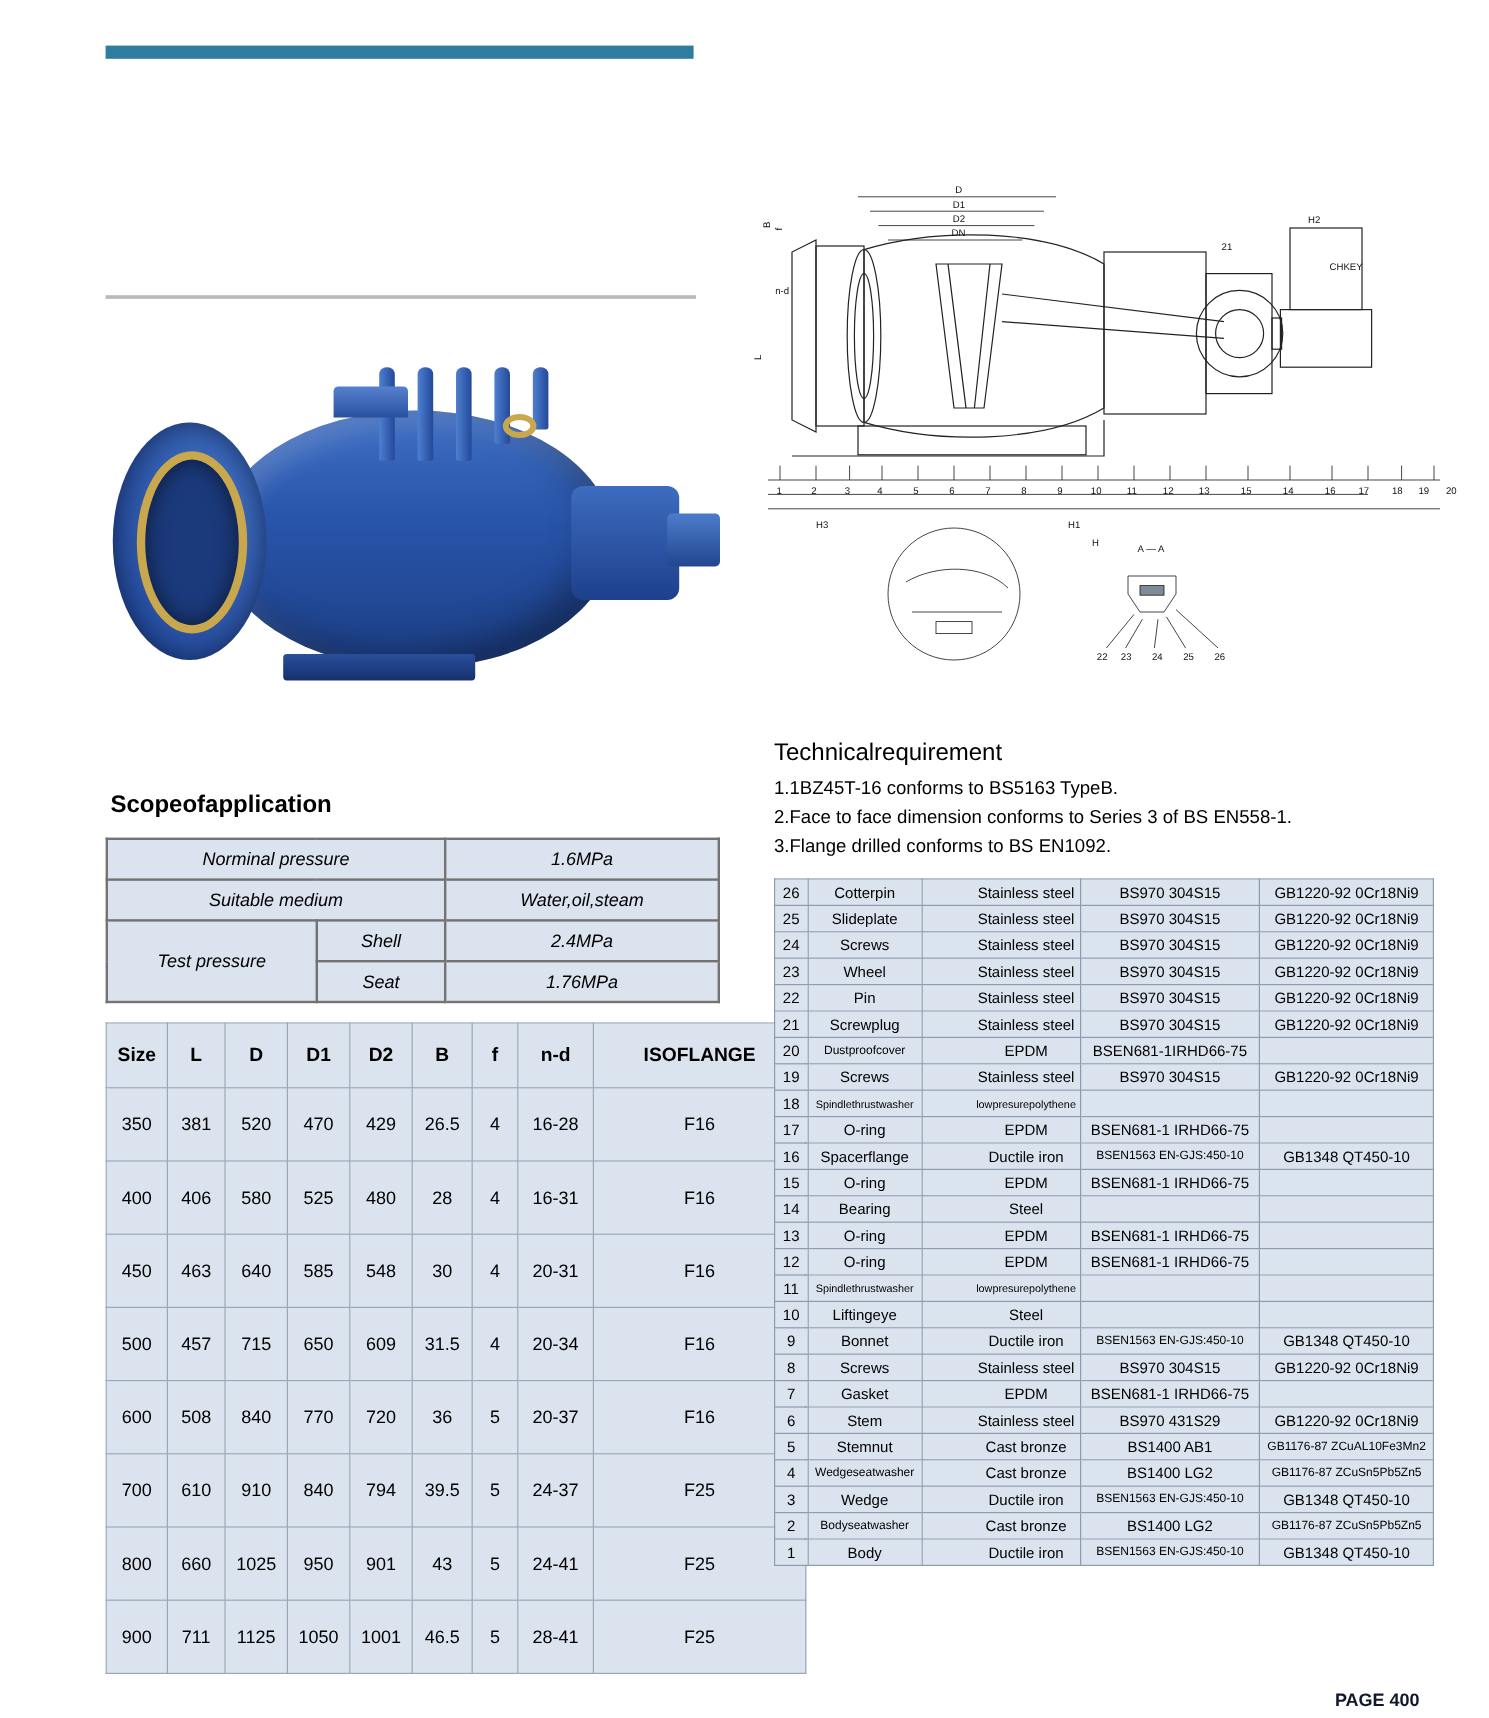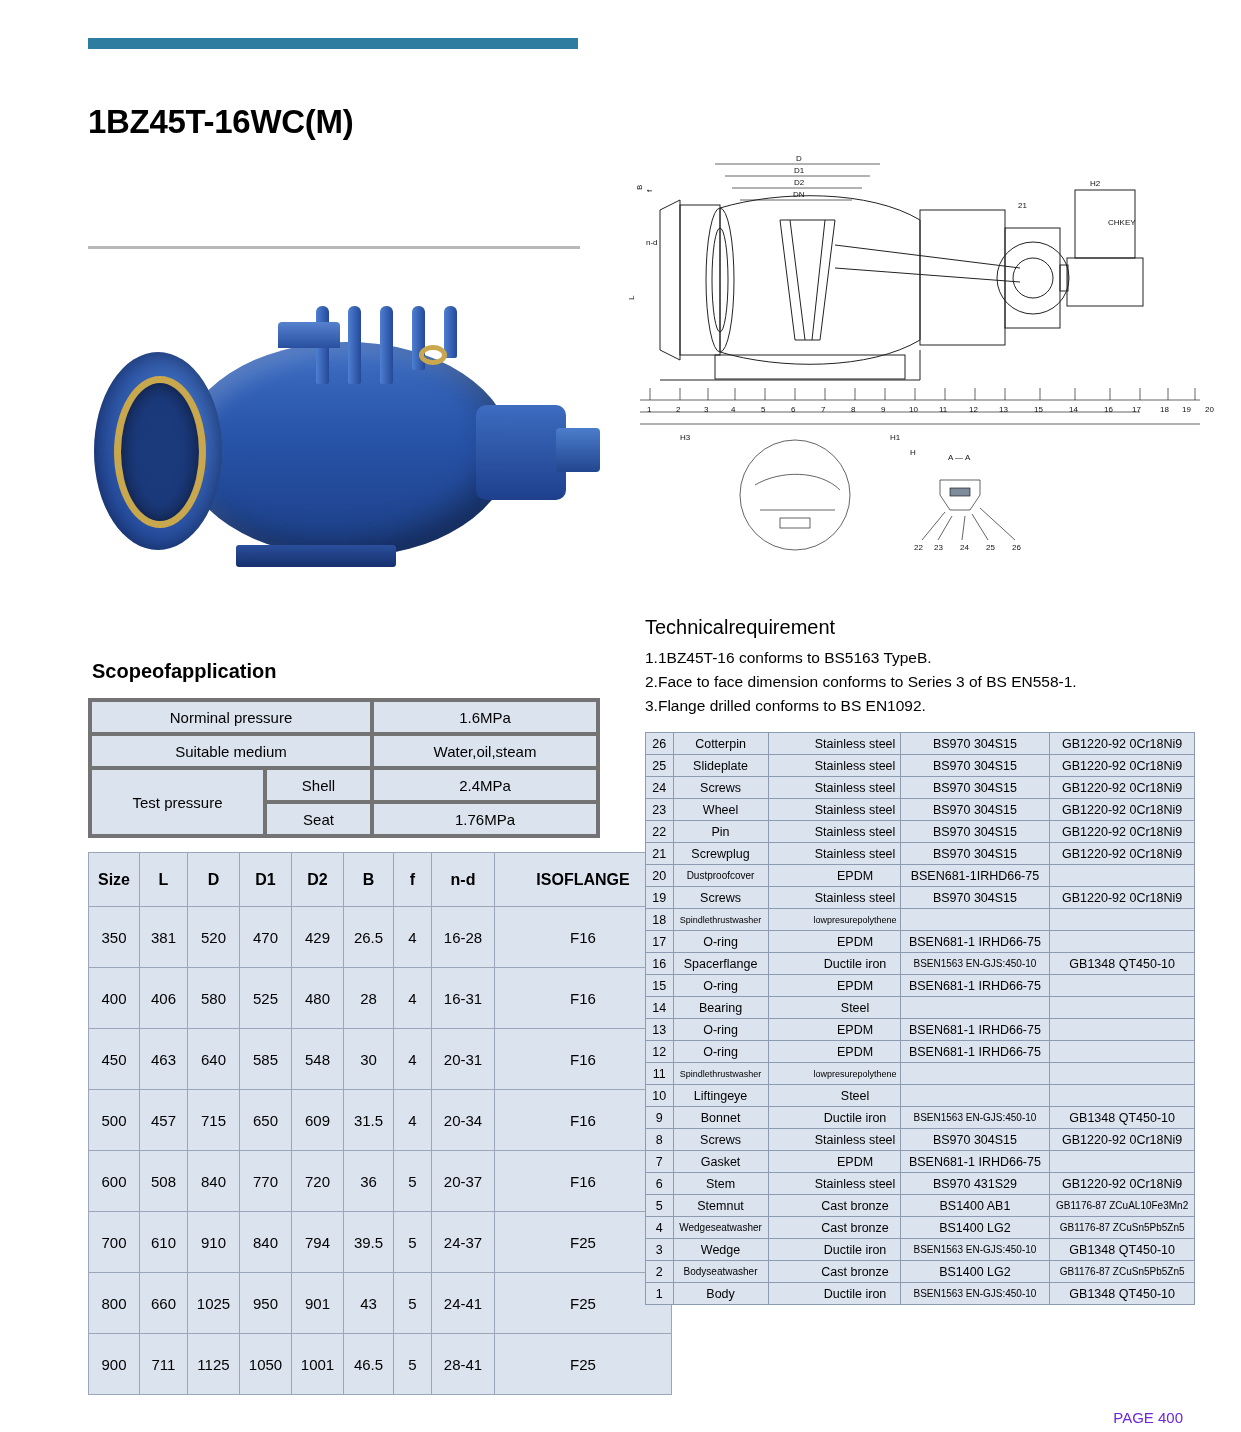--- a/index.html
+++ b/index.html
@@ -111,25 +111,26 @@
     position: absolute; left: 92px; top: 660px;
     font-size: 20px; font-weight: bold;
   }
   table { border-collapse: collapse; }
   .scope-table {
     position: absolute; left: 88px; top: 698px;
     width: 512px;
     font-size: 15px;
   }
   .scope-table td {
-    border: 4px solid #737373;
+    border: 2px solid #737373;
     background: #dbe3ee;
     text-align: center;
     height: 34px;
     padding: 2px 6px;
+    font-style: italic;
   }
 
   
   .dim-table {
     position: absolute; left: 88px; top: 852px;
     width: 584px;
     font-size: 15px;
   }
   .dim-table th, .dim-table td {
     border: 1px solid #9aa7b8;
@@ -171,29 +172,28 @@
   .parts-table td.name { width: 100px; }
   .parts-table td.mat { width: 110px; padding-left: 45px; }
   .parts-table td.bs { width: 160px; }
   .parts-table td.cn { width: 150px; }
   .parts-table tr.footer td { font-weight: normal; }
   .tiny { font-size: 10px; }
   .tiny9 { font-size: 9px; }
 
   .page-no {
     position: absolute; right: 58px; bottom: 6px;
-    font-size: 15px; font-weight: normal; color: #6d28d9;
+    font-size: 15px; font-weight: bold; color: #0f172a;
   }
 </style>
 </head>
 <body>
 
 <div class="accent-bar"></div>
 <h1 class="title">
-  <span class="title-line">1BZ45T-16WC(M)</span>
 </h1>
 <div class="rule"></div>
 
 <div class="photo">
   <div class="valve-body"></div>
   <div class="valve-rib" style="left:230px"></div>
   <div class="valve-rib" style="left:262px"></div>
   <div class="valve-rib" style="left:294px"></div>
   <div class="valve-rib" style="left:326px;height:64px"></div>
   <div class="valve-rib" style="left:358px;height:52px"></div>

